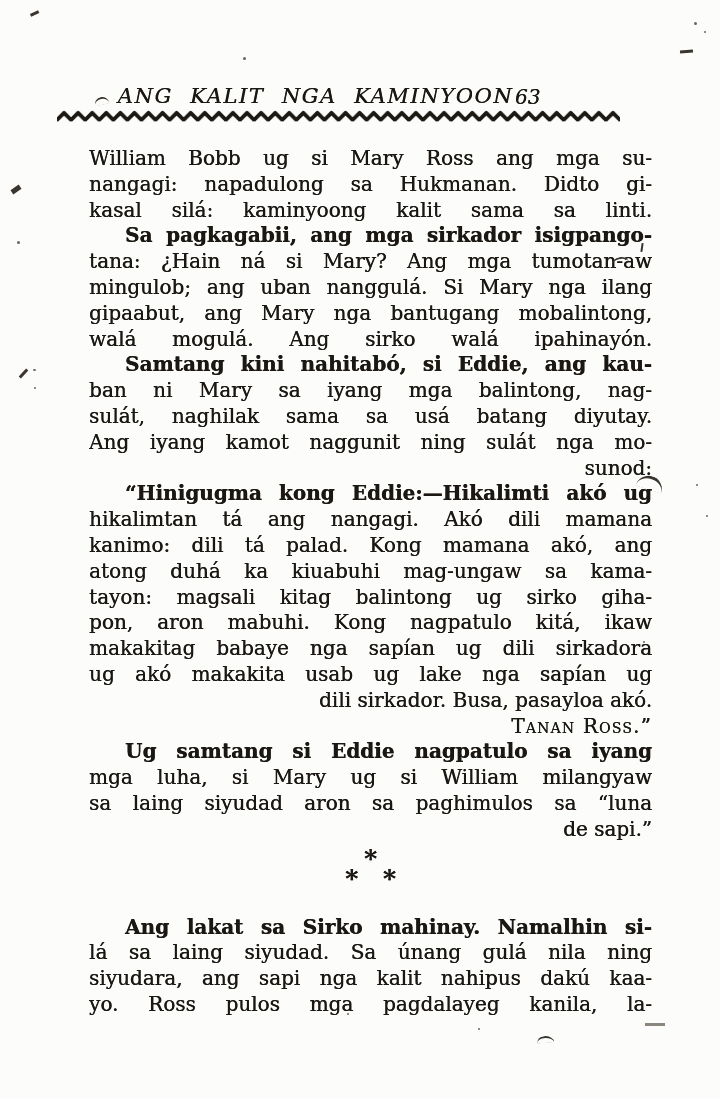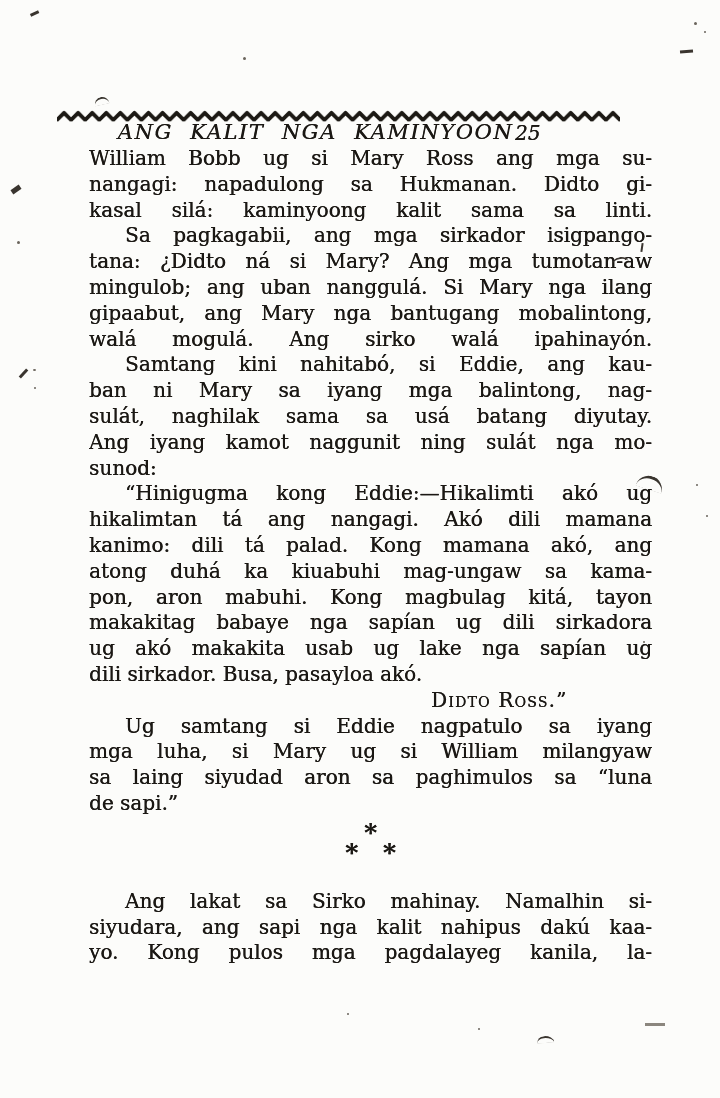--- a/index.html
+++ b/index.html
@@ -7,45 +7,45 @@
     width:720px;height:1098px;overflow:hidden;
     background:#f4f4f2;
     font-family:"DejaVu Serif","Liberation Serif",serif;
   }
   .page{
     position:relative;width:720px;height:1098px;
     background:#fcfcfa;color:#1b1814;
   }
   
   .header{
-    position:absolute;left:57px;top:84px;width:563px;height:27px;margin-top:36px;
+    position:absolute;left:57px;top:84px;width:563px;height:27px;
   }
   .running-title{
     margin-right:46px;text-align:center;
     font-style:italic;font-size:21px;letter-spacing:1.6px;word-spacing:9px;
     text-shadow:0.35px 0 currentColor;
     white-space:nowrap;
   }
   .page-number{
     position:absolute;left:458px;top:1px;
     font-style:italic;font-size:20px;
     text-shadow:0.3px 0 currentColor;
   }
   .zigzag{position:absolute;left:57px;top:109px;}
   
   .text-block{
     position:absolute;left:57px;top:146px;width:563px;
     font-size:20px;line-height:25.8px;
     text-shadow:0.35px 0 currentColor;
     margin-left:32px;
   }
-  .line{height:25.8px;overflow:hidden;text-align:left;}
+  .line{height:25.8px;overflow:hidden;text-align:right;}
   .j{text-align:justify;text-align-last:justify;}
   .j::after{content:"";display:inline-block;width:100%;height:0;}
-  .indent{text-indent:36px;}
+  .indent{text-indent:36px;font-weight:bold;}
   .signature{
     padding-left:342px;
     font-variant:small-caps;letter-spacing:1.2px;
   }
   .asterisks{margin-top:6px;margin-bottom:25px;text-align:center;}
   .ast-row{
     line-height:20.5px;height:20.5px;font-size:25px;font-weight:bold;
     word-spacing:16px;
   }
   
@@ -54,77 +54,79 @@
   .dot{background:#6a645c;border-radius:50%;}
   .arc{border-style:solid;border-color:#3a352f;border-width:0;background:transparent;}
 </style>
 </head>
 <body>
 
 <div class="page">
 
   <div class="header">
     <div class="running-title">ANG KALIT NGA KAMINYOON</div>
-    <div class="page-number">25</div>
+    <div class="page-number">63</div>
   </div>
 
   <svg class="zigzag" width="563" height="16" viewBox="0 0 563 16">
     <defs>
       <pattern id="zz" patternUnits="userSpaceOnUse" width="14.075" height="16">
         <path d="M -0.5,11.5 L 7.04,3.8 L 14.6,11.5" fill="none" stroke="#1c1914" stroke-width="3.9" stroke-linejoin="round"></path>
       </pattern>
     </defs>
     <rect x="0" y="0" width="563" height="16" fill="url(#zz)"></rect>
   </svg>
 
   <div class="text-block" id="text-block">
       <div>
         <div class="line j">William Bobb ug si Mary Ross ang mga su-</div>
         <div class="line j">nangagi: napadulong sa Hukmanan. Didto gi-</div>
         <div class="line j">kasal silá: kaminyoong kalit sama sa linti.</div>
       </div>
       <div>
         <div class="line j indent">Sa pagkagabii, ang mga sirkador isigpango-</div>
-        <div class="line j">tana: ¿Didto ná si Mary? Ang mga tumotan-aw</div>
+        <div class="line j">tana: ¿Hain ná si Mary? Ang mga tumotan-aw</div>
         <div class="line j">mingulob; ang uban nanggulá. Si Mary nga ilang</div>
         <div class="line j">gipaabut, ang Mary nga bantugang mobalintong,</div>
         <div class="line j">walá mogulá. Ang sirko walá ipahinayón.</div>
       </div>
       <div>
         <div class="line j indent">Samtang kini nahitabó, si Eddie, ang kau-</div>
         <div class="line j">ban ni Mary sa iyang mga balintong, nag-</div>
         <div class="line j">sulát, naghilak sama sa usá batang diyutay.</div>
         <div class="line j">Ang iyang kamot naggunit ning sulát nga mo-</div>
         <div class="line">sunod:</div>
       </div>
       <div>
         <div class="line j indent">“Hinigugma kong Eddie:—Hikalimti akó ug</div>
         <div class="line j">hikalimtan tá ang nangagi. Akó dili mamana</div>
         <div class="line j">kanimo: dili tá palad. Kong mamana akó, ang</div>
         <div class="line j">atong duhá ka kiuabuhi mag-ungaw sa kama-</div>
-        <div class="line j">pon, aron mabuhi. Kong magbulag kitá, tayon</div>
+        <div class="line j">tayon: magsali kitag balintong ug sirko giha-</div>
+        <div class="line j">pon, aron mabuhi. Kong nagpatulo kitá, ikaw</div>
         <div class="line j">makakitag babaye nga sapían ug dili sirkadora</div>
         <div class="line j">ug akó makakita usab ug lake nga sapían ug</div>
         <div class="line">dili sirkador. Busa, pasayloa akó.</div>
       </div>
-      <div class="line signature">Didto Ross.”</div>
+      <div class="line signature">Tanan Ross.”</div>
       <div>
         <div class="line j indent">Ug samtang si Eddie nagpatulo sa iyang</div>
         <div class="line j">mga luha, si Mary ug si William milangyaw</div>
         <div class="line j">sa laing siyudad aron sa paghimulos sa “luna</div>
         <div class="line">de sapi.”</div>
       </div>
       <div class="asterisks">
         <div class="ast-row">*</div>
         <div class="ast-row">* *</div>
       </div>
       <div>
         <div class="line j indent">Ang lakat sa Sirko mahinay. Namalhin si-</div>
+        <div class="line j">lá sa laing siyudad. Sa únang gulá nila ning</div>
         <div class="line j">siyudara, ang sapi nga kalit nahipus dakú kaa-</div>
-        <div class="line j">yo. Kong pulos mga pagdalayeg kanila, la-</div>
+        <div class="line j">yo. Ross pulos mga pagdalayeg kanila, la-</div>
       </div>
     </div>
 
   <div class="mark bar" style="left:30px;top:12px;width:9px;height:2.5px;transform:rotate(-25deg);"></div>
   <div class="mark arc" style="left:94px;top:97px;width:15px;height:6px;border-top-width:2px;border-radius:50% 50% 0 0/100% 100% 0 0;transform:rotate(-12deg);"></div>
   <div class="mark dot" style="left:243px;top:57px;width:3px;height:3px;"></div>
   <div class="mark bar" style="left:680px;top:50px;width:13px;height:2.5px;transform:rotate(-4deg);"></div>
   <div class="mark dot" style="left:694px;top:22px;width:3px;height:3px;"></div>
   <div class="mark dot" style="left:704px;top:31px;width:2px;height:2px;"></div>
   <div class="mark bar" style="left:11px;top:187px;width:10px;height:5px;transform:rotate(-35deg);"></div>

